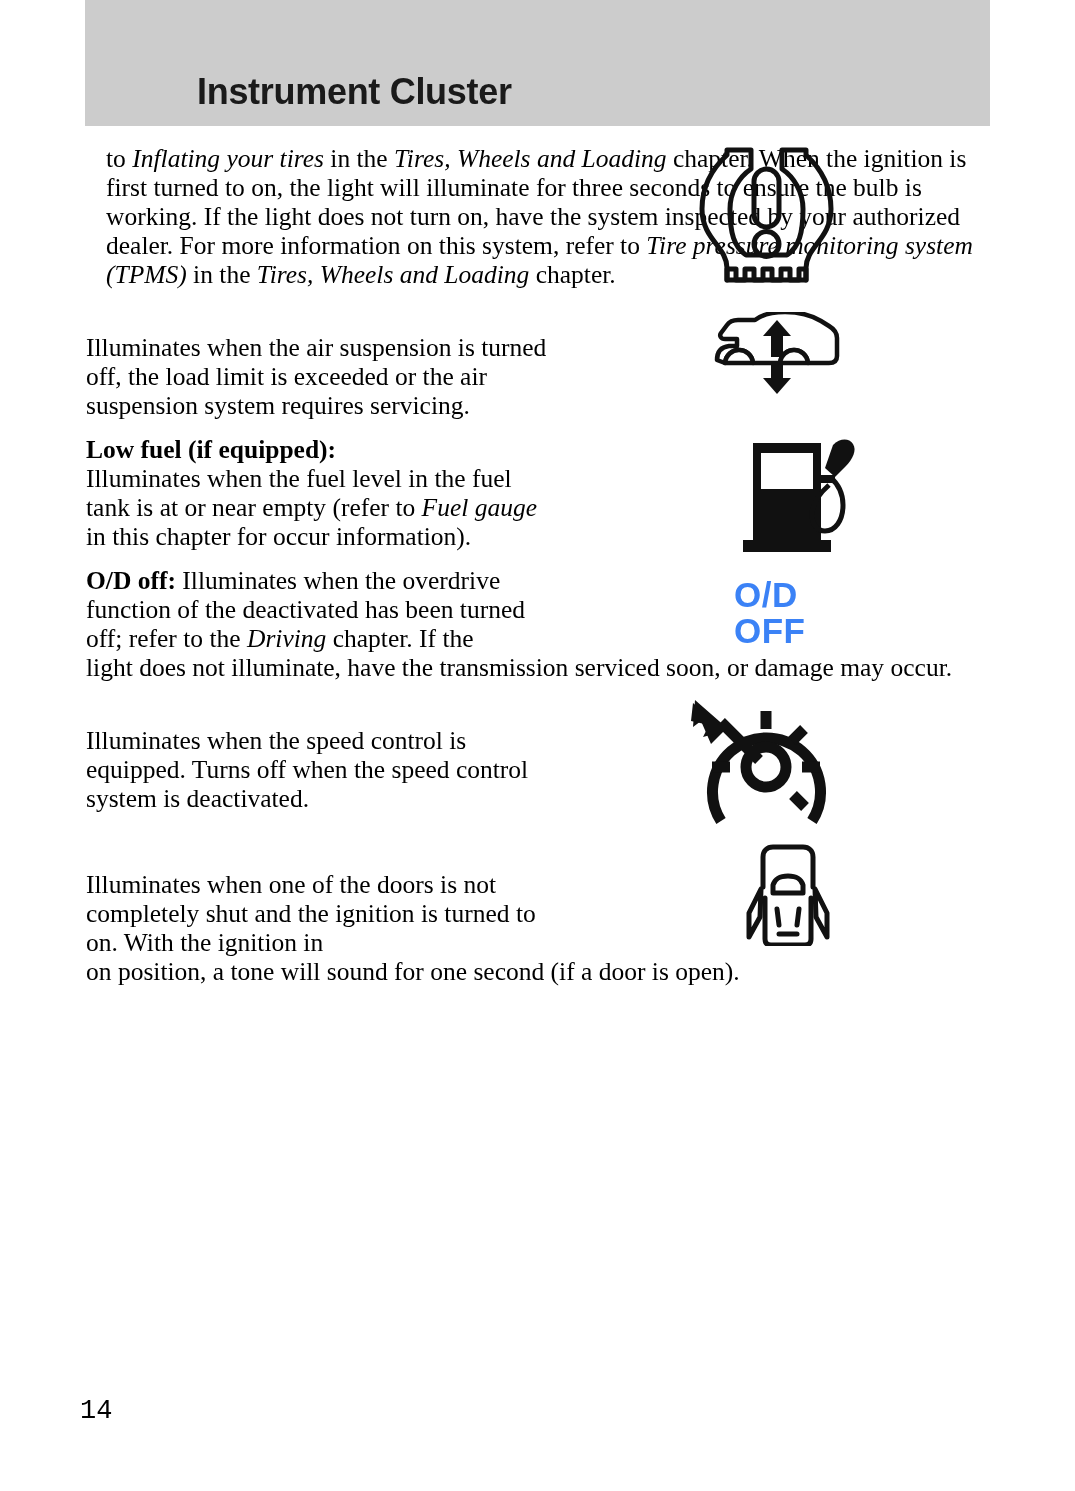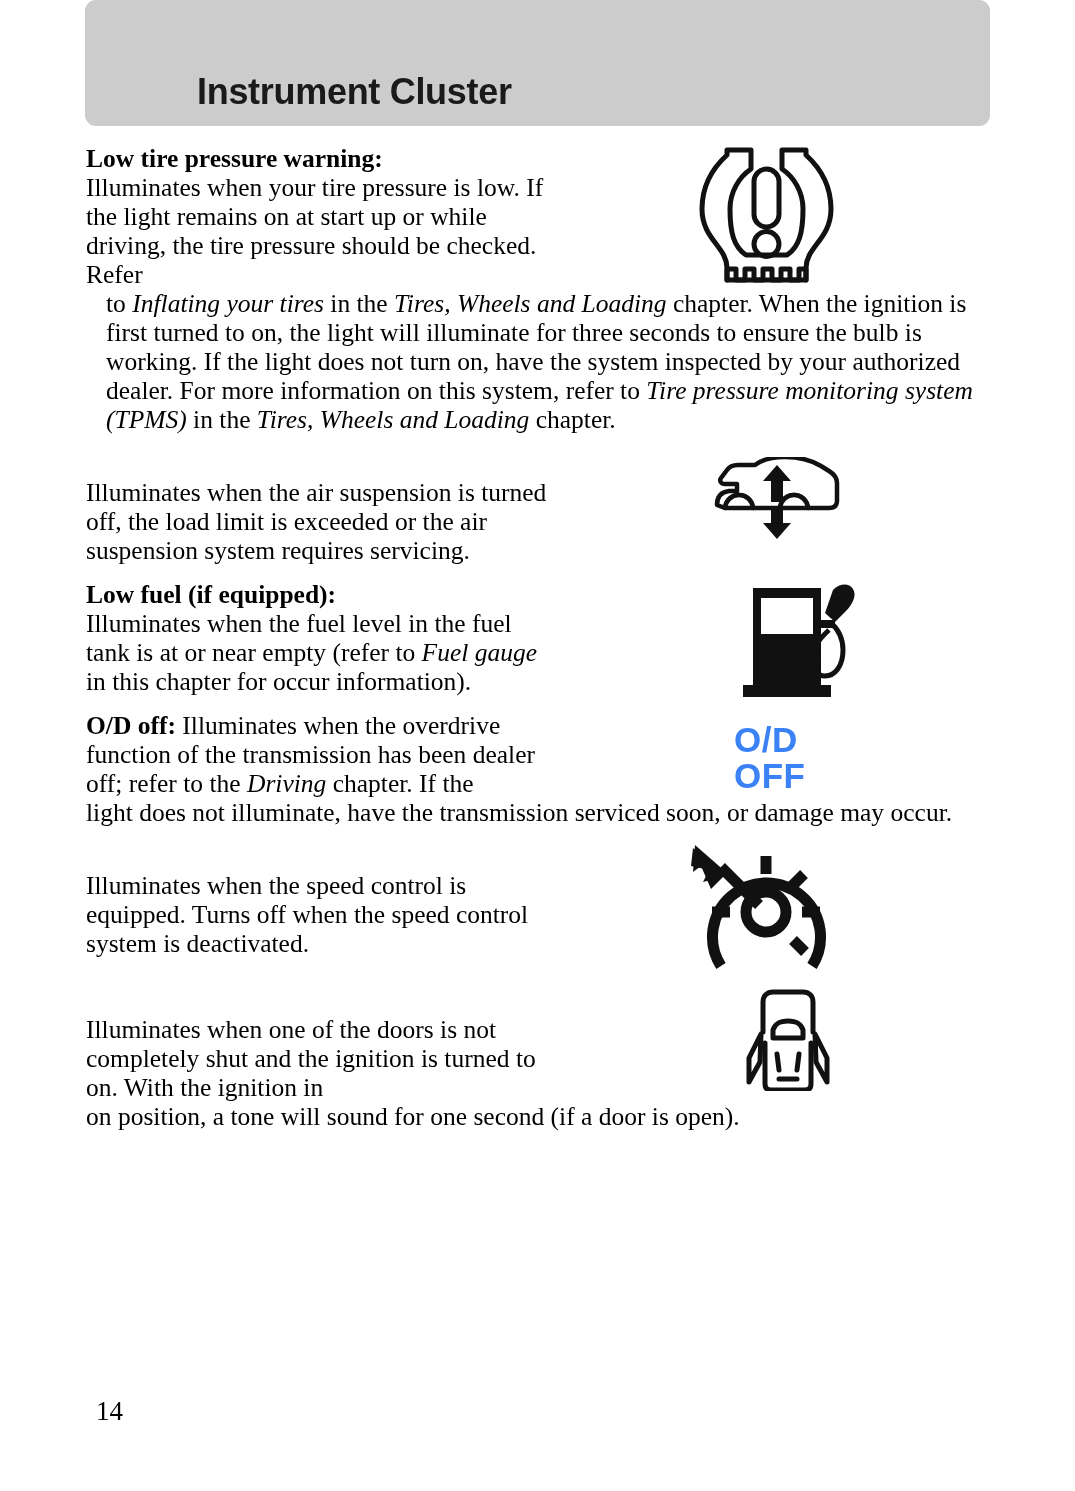--- a/index.html
+++ b/index.html
@@ -17,21 +17,20 @@
   }
 
   
   .header-band {
     position: absolute;
     left: 85px;
     top: 0;
     width: 905px;
     height: 126px;
     background: #cccccc;
-    border-radius: 11px;
   }
   .header-title {
     position: absolute;
     left: 112px;
     top: 74px;
     font-family: "Liberation Sans", "DejaVu Sans", sans-serif;
     font-weight: bold;
     font-size: 36px;
     letter-spacing: -0.3px;
     line-height: 1;
@@ -75,24 +74,25 @@
   .sec-gap-lg { height: 28px; }
 
   
   .icon-abs {
     position: absolute;
   }
 
   
   .page-number {
     position: absolute;
-    left: 96px;
+    left: 80px;
     top: 1398px;
     font-size: 27px;
     line-height: 1;
+    font-family: Liberation Mono, monospace;
   }
 
   
   .od-icon {
     font-family: "Liberation Sans", "DejaVu Sans", sans-serif;
     font-weight: bold;
     font-size: 35px;
     line-height: 36px;
     letter-spacing: 0.5px;
     color: #3b82f6;
@@ -132,26 +132,20 @@
                    L69 133 L69 122 L78 122 L78 133 L87 133 L87 122 L96 122 L96 133
                    L105 133 L105 122 L112 122 L112 133"></path>
         </g>
         <g fill="none" stroke="#111111" stroke-width="5">
           <rect x="60" y="22" width="25" height="58" rx="12.5"></rect>
           <circle cx="72.5" cy="97" r="12.5"></circle>
         </g>
       </svg>
     </div>
 
-    <div class="narrow-col">
-      <p class="body">
-        <span class="lead">Low tire pressure warning:</span><br>
-        <span>Illuminates when your tire pressure is low. If the light remains on at start up or while driving, the tire pressure should be checked. Refer</span>
-      </p>
-    </div>
 
     <div class="full-col" style="margin-top:0;margin-left:20px;">
       <p class="body"><span>to </span><span class="it">Inflating your tires</span><span> in the </span><span class="it">Tires, Wheels and Loading</span><span> chapter. When the ignition is first turned to on, the light will illuminate for three seconds to ensure the bulb is working. If the light does not turn on, have the system inspected by your authorized dealer. For more information on this system, refer to </span><span class="it">Tire pressure monitoring system (TPMS)</span><span> in the </span><span class="it">Tires, Wheels and Loading</span><span> chapter.</span></p>
     </div>
   </div>
 
   <div class="sec-gap"></div>
 
   <div class="block">
 
@@ -209,21 +203,21 @@
   <div class="sec-gap"></div>
 
   <div class="block">
 
     <div class="icon-abs od-icon" style="left:648px; top:11px; width:140px; height:80px;">
       <div>O/D</div>
       <div>OFF</div>
     </div>
 
     <div class="narrow-col">
-      <p class="body"><span class="lead">O/D off:</span><span> Illuminates when the overdrive function of the transmission has been dealer off; refer to the </span><span class="it">Driving</span><span> chapter. If the</span></p>
+      <p class="body"><span class="lead">O/D off:</span><span> Illuminates when the overdrive function of the deactivated has been turned off; refer to the </span><span class="it">Driving</span><span> chapter. If the</span></p>
     </div>
 
     <div class="full-col">
       <p class="body"><span>light does not illuminate, have the transmission serviced soon, or damage may occur.</span></p>
     </div>
   </div>
 
   <div class="sec-gap"></div>
 
   <div class="block">

